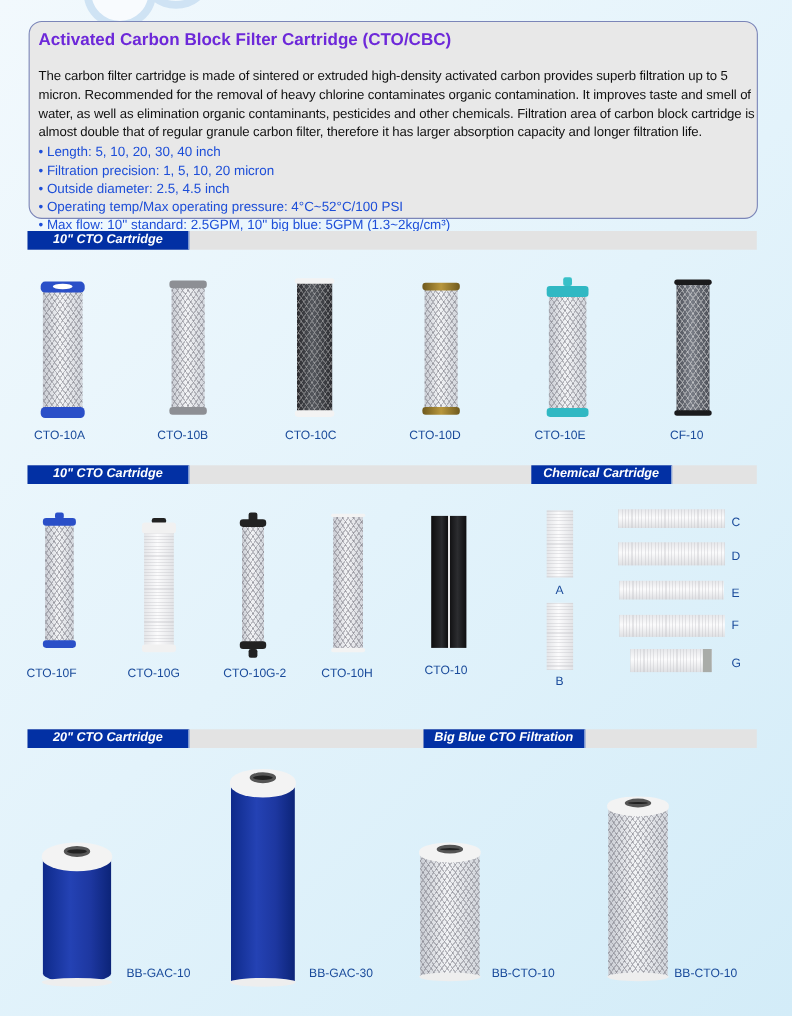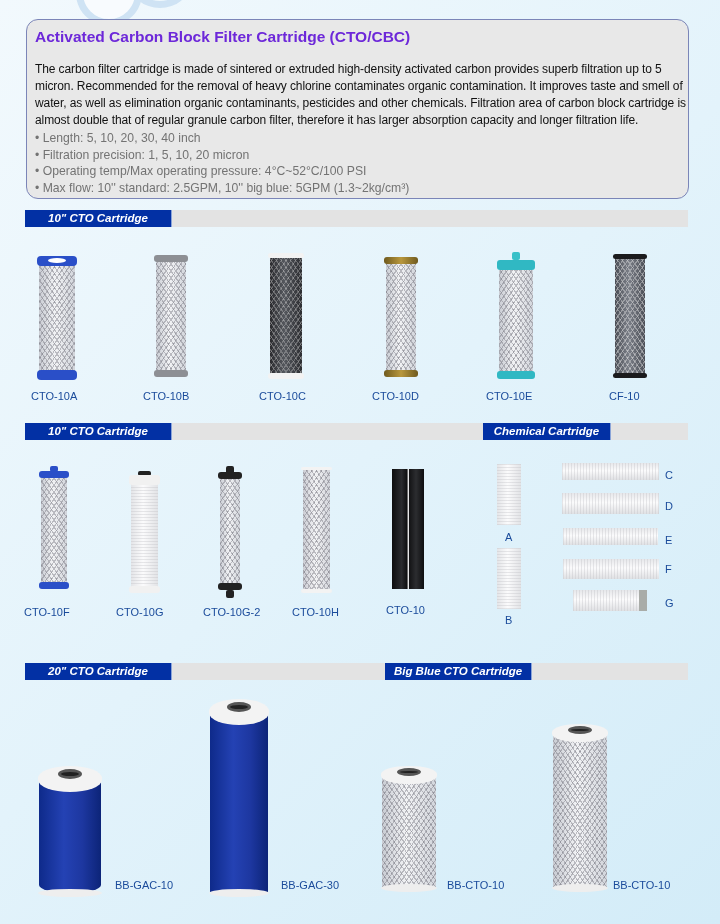--- a/index.html
+++ b/index.html
@@ -9,21 +9,21 @@
     background: linear-gradient(135deg, #f2f9fd 0%, #e3f3fb 50%, #d3ecf8 100%);
   }
   .deco-ring { position: absolute; border-radius: 50%; border: 7px solid #cfe3f4; background: #f8fbfe; }
   .info-box {
     position: absolute; left: 26px; top: 19px; width: 663px; height: 180px;
     background: #e8e8e8; border: 1px solid #7b85b8; border-radius: 12px;
     padding: 8px 0 0 8px;
   }
   .info-title { font-size: 15.5px; font-weight: bold; color: #6d28d9; line-height: 18px; }
   .info-desc { font-size: 12px; color: #111; line-height: 17px; letter-spacing: -0.1px; margin-top: 15px; }
-  .info-list { list-style: none; font-size: 12.2px; color: #737373; line-height: 16.5px; margin-top: 1px; }
+  .info-list { list-style: none; font-size: 12.2px; color: #1d4ed8; line-height: 16.5px; margin-top: 1px; }
   .info-list li::before { content: "• "; }
   .section-bar { position: absolute; height: 17px; background: #e3e3e3; }
   .section-label {
     position: absolute; height: 17px; background: #0230a4;
     color: #fff; font-size: 11.5px; font-weight: bold; font-style: italic;
     line-height: 17px; text-align: center; border-right: 1px solid #8aa4d8;
   }
   .product-label { position: absolute; font-size: 11px; color: #1a4b9b; white-space: nowrap; }
   .cart { position: absolute; }
   .mesh-light {
@@ -62,20 +62,21 @@
 
 <div class="deco-ring" style="left:76px; top:-40px; width:66px; height:66px;"></div>
 <div class="deco-ring" style="left:130px; top:-42px; width:60px; height:50px; background:transparent;"></div>
 
 <div class="info-box">
   <div class="info-title">Activated Carbon Block Filter Cartridge (CTO/CBC)</div>
   <div class="info-desc">The carbon filter cartridge is made of sintered or extruded high-density activated carbon provides superb filtration up to 5 micron. Recommended for the removal of heavy chlorine contaminates organic contamination. It improves taste and smell of water, as well as elimination organic contaminants, pesticides and other chemicals. Filtration area of carbon block cartridge is almost double that of regular granule carbon filter, therefore it has larger absorption capacity and longer filtration life.</div>
   <ul class="info-list">
     <li>Length: 5, 10, 20, 30, 40 inch</li>
     <li>Filtration precision: 1, 5, 10, 20 micron</li>
+    <li>Outside diameter: 2.5, 4.5 inch</li>
     <li>Operating temp/Max operating pressure: 4°C~52°C/100 PSI</li>
     <li>Max flow: 10'' standard: 2.5GPM, 10'' big blue: 5GPM (1.3~2kg/cm³)</li>
   </ul>
 </div>
 
 <div class="section-bar" style="left:25px; top:210px; width:663px;"></div>
 <div class="section-label" style="left:25px; top:210px; width:147px;">10" CTO Cartridge</div>
 
 <div class="cart mesh-light" style="left:39px; top:258px; width:36px; height:120px;">
   <div class="cap" style="top:-2px; height:10px; background:#2a4fc8; border-radius:4px;">
@@ -157,21 +158,21 @@
 <div class="product-label" style="left:665px; top:534px;">E</div>
 <div class="cart white-wrap-h" style="left:563px; top:559px; width:96px; height:20px;"></div>
 <div class="product-label" style="left:665px; top:563px;">F</div>
 <div class="cart white-wrap-h" style="left:573px; top:590px; width:74px; height:21px;">
   <div style="position:absolute; right:0; top:0; width:8px; height:100%; background:#a9aca8;"></div>
 </div>
 <div class="product-label" style="left:665px; top:597px;">G</div>
 
 <div class="section-bar" style="left:25px; top:663px; width:663px;"></div>
 <div class="section-label" style="left:25px; top:663px; width:147px;">20" CTO Cartridge</div>
-<div class="section-label" style="left:385px; top:663px; width:147px;">Big Blue CTO Cartridge</div>
+<div class="section-label" style="left:385px; top:663px; width:147px;">Big Blue CTO Filtration</div>
 
 <div class="cart blue-body" style="left:39px; top:778px; width:62px; height:115px; border-radius:0 0 30px 30px/0 0 8px 8px;">
   <div class="bb-cap" style="top:-12px; height:26px;">
       <div class="bb-hole" style="top:3px; width:24px; height:10px;"></div>
     </div>
   <div style="position:absolute; left:-1px; right:-1px; bottom:-4px; height:8px; background:#eee; border-radius:50%;"></div>
 </div>
 <div class="product-label" style="left:115px; top:879px;">BB-GAC-10</div>
 
 <div class="cart blue-body" style="left:210px; top:711px; width:58px; height:182px;">

